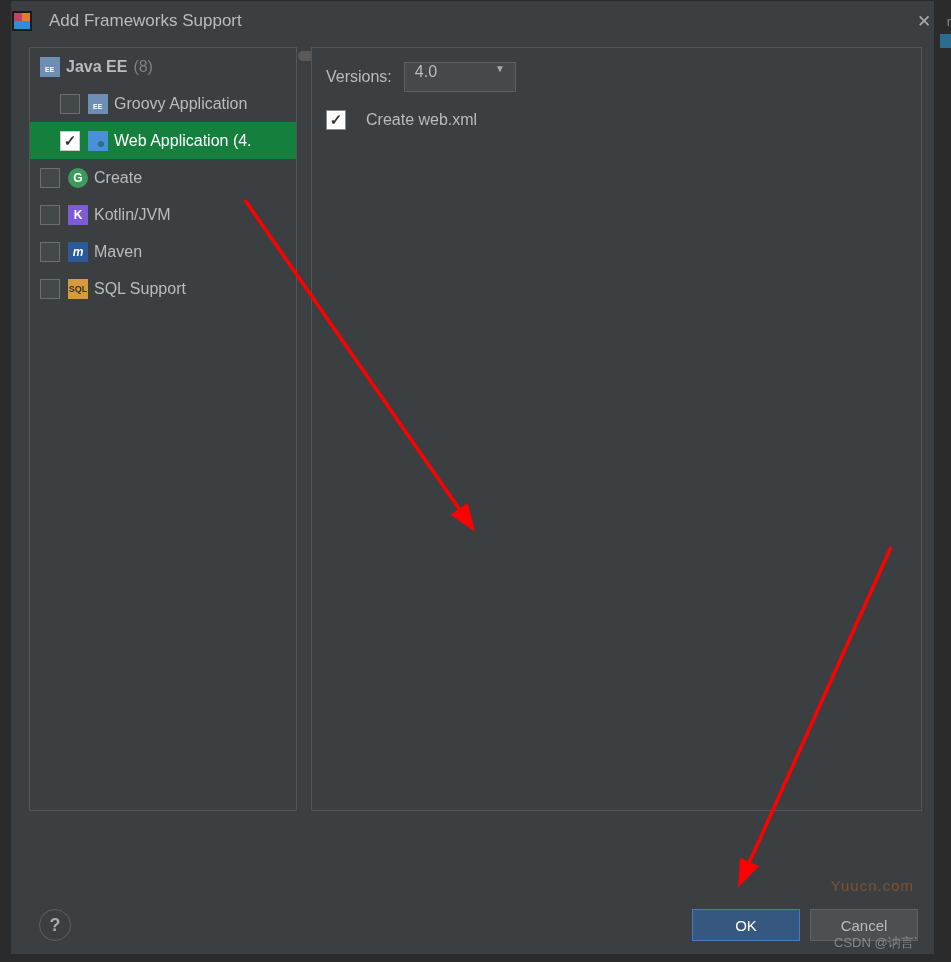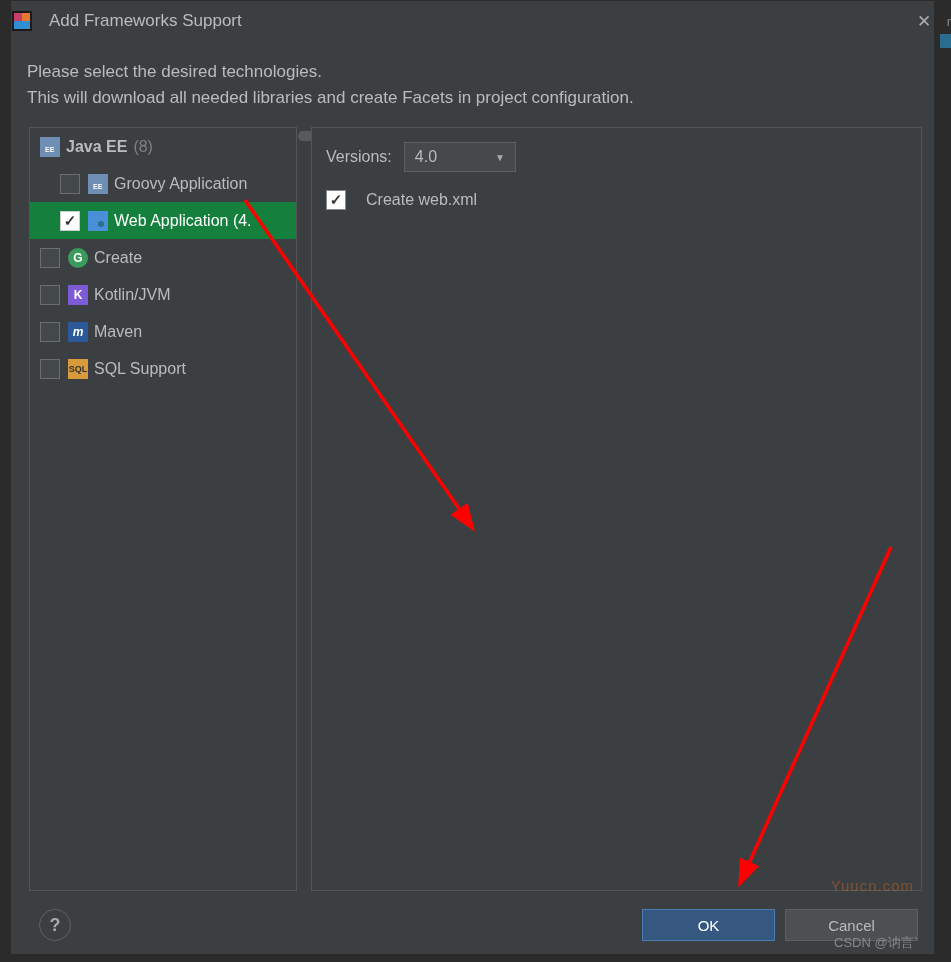--- a/index.html
+++ b/index.html
@@ -27,26 +27,26 @@
 .ic-kotlin { background:#7e5bd6; color:#fff; }
 .ic-maven { background:#2a5a9a; color:#fff; font-style:italic; }
 .ic-sql { background:#d89a3a; color:#333; font-size:9px; }
 .node .label { white-space:nowrap; overflow:hidden; text-overflow:ellipsis; }
 .node .badge { color:#808080; margin-left:6px; }
 .scroll-h { height:14px; background:#3c3f41; border-top:1px solid #4a4a4a; position:relative; }
 .scroll-thumb { position:absolute; left:2px; top:2px; width:220px; height:10px; background:#5a5a5a; border-radius:5px; }
 .right-pane { flex:1; border:1px solid #555; background:#3c3f41; position:relative; padding:14px 14px; }
 .row { display:flex; align-items:center; gap:12px; margin-bottom:18px; }
 .lbl { color:#bbbbbb; font-size:16px; }
-.select { width:112px; height:30px; border:1px solid #5e6060; background:#45494a; color:#bbbbbb; display:flex; align-items:center; justify-content:space-between; padding:0 10px; }
+.select { width:112px; height:30px; border:1px solid #5e6060; background:#45494a; color:#bbbbbb; display:flex; justify-content:space-between; padding:0 10px; }
 .chev { font-size:10px; color:#aaaaaa; }
 .footer { position:absolute; left:0; right:0; bottom:0; height:58px; display:flex; align-items:center; padding:0 16px 0 28px; }
 .help { width:32px; height:32px; border:1px solid #5e6060; border-radius:50%; background:#3c3f41; color:#aaaaaa; font-size:18px; font-weight:bold; display:flex; align-items:center; justify-content:center; cursor:pointer; }
 .spacer { flex:1; }
-.btn { width:133px; height:32px; border:1px solid #5e6060; background:#4c5052; color:#bbbbbb; font-size:15px; margin-left:10px; cursor:pointer; }
+.btn { width:108px; height:32px; border:1px solid #5e6060; background:#4c5052; color:#bbbbbb; font-size:15px; margin-left:10px; cursor:pointer; }
 .btn.primary { background:#365880; border-color:#4a7bb5; color:#ffffff; }
 .arrow { position:absolute; pointer-events:none; }
 .wm { position:absolute; right:16px; bottom:2px; color:#b3b3b3; font-size:13px; opacity:.6; }
 .wm2 { position:absolute; right:20px; bottom:60px; color:#f97316; font-size:15px; opacity:.35; letter-spacing:1px; }
 .side-frag { position:absolute; right:0; top:34px; width:11px; height:14px; background:#2a6e8f; }
 .side-text { position:absolute; right:0; top:14px; color:#888; font-size:13px; }
 </style>
 </head>
 <body>
 
@@ -61,24 +61,20 @@
           <rect x="3" y="3" width="8" height="8" fill="#c53f6a"></rect>
           <rect x="11" y="3" width="8" height="8" fill="#e6792f"></rect>
           <rect x="3" y="11" width="8" height="8" fill="#2f8fd1"></rect>
           <rect x="11" y="11" width="8" height="8" fill="#2f8fd1"></rect>
         </svg>
     </span>
     <span class="title">Add Frameworks Support</span>
     <span class="close-x">✕</span>
   </div>
 
-  <div class="desc">
-    <div>Please select the desired technologies.</div>
-    <div>This will download all needed libraries and create Facets in project configuration.</div>
-  </div>
 
   <div class="main">
     <div class="left-pane">
       <div class="tree">
         <ul>
           <li class="node">
             <span class="node-icon ic-folder">
               <svg width="16" height="14" viewBox="0 0 16 14">
                   <rect x="0" y="2" width="16" height="12" fill="#6e8fb3"></rect>
                   <rect x="0" y="0" width="7" height="4" fill="#6e8fb3"></rect>

